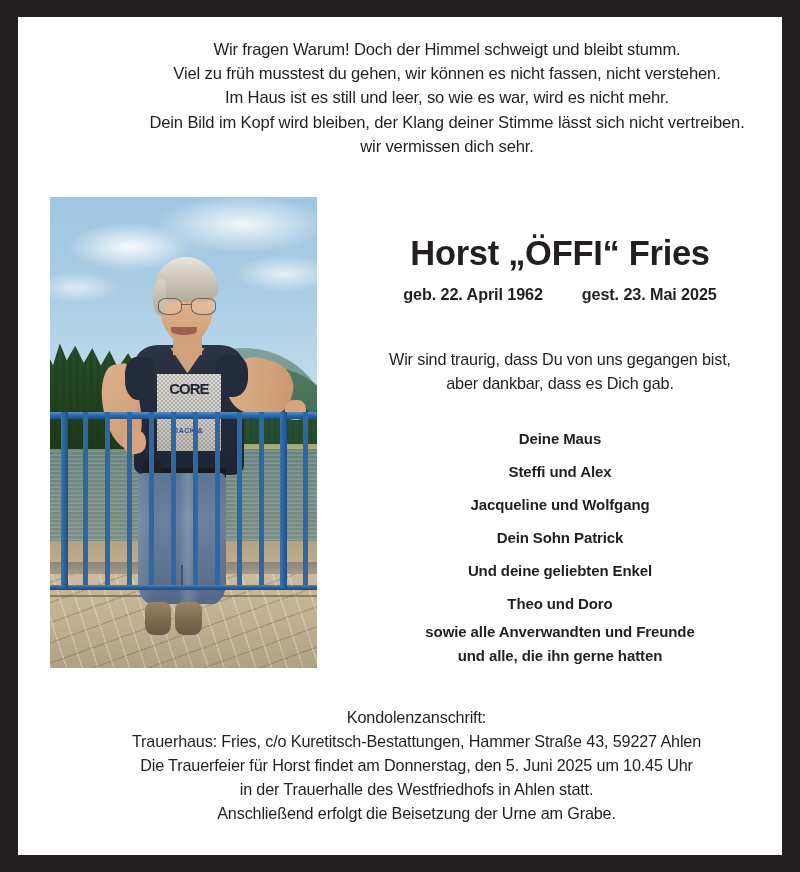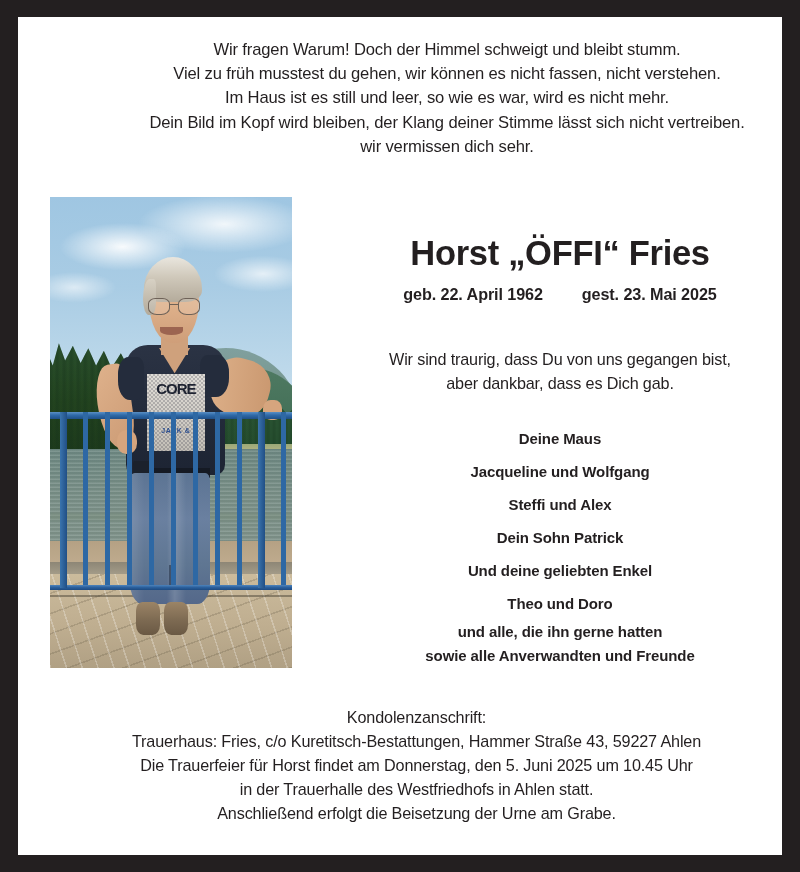--- a/index.html
+++ b/index.html
@@ -42,21 +42,21 @@
     letter-spacing: -0.15px;
     padding-left: 47px;
   }
   .poem .ln { display: block; white-space: nowrap; }
 
   
   .photo-wrap {
     position: absolute;
     left: 32px;
     top: 180px;
-    width: 242px;
+    width: 267px;
     height: 471px;
     overflow: hidden;
     background: #8fb4cf;
   }
   .photo { position: absolute; inset: 0; overflow: hidden; }
 
   .sky {
     position: absolute; left: 0; top: 0; width: 100%; height: 48%;
     background:
       radial-gradient(ellipse 90px 34px at 30% 22%, rgba(255,255,255,.92) 0%, rgba(255,255,255,0) 70%),
@@ -433,27 +433,27 @@
         <span>geb. 22. April 1962</span>
         <span class="gap"></span>
         <span>gest. 23. Mai 2025</span>
       </div>
       <div class="grief">
         <span class="ln">Wir sind traurig, dass Du von uns gegangen bist,</span>
         <span class="ln">aber dankbar, dass es Dich gab.</span>
       </div>
       <div class="mourners">
         <span class="m">Deine Maus</span>
+        <span class="m">Steffi und Alex</span>
         <span class="m">Jacqueline und Wolfgang</span>
-        <span class="m">Steffi und Alex</span>
         <span class="m">Dein Sohn Patrick</span>
         <span class="m">Und deine geliebten Enkel</span>
         <span class="m">Theo und Doro</span>
+        <span class="m tight">sowie alle Anverwandten und Freunde</span>
         <span class="m tight">und alle, die ihn gerne hatten</span>
-        <span class="m tight">sowie alle Anverwandten und Freunde</span>
       </div>
     </div>
 
     <div class="footer">
       <span class="blk">
         <span class="ln">Kondolenzanschrift:</span>
         <span class="ln">Trauerhaus: Fries, c/o Kuretitsch-Bestattungen, Hammer Straße 43, 59227 Ahlen</span>
       </span>
       <span class="sp"></span>
       <span class="blk">

